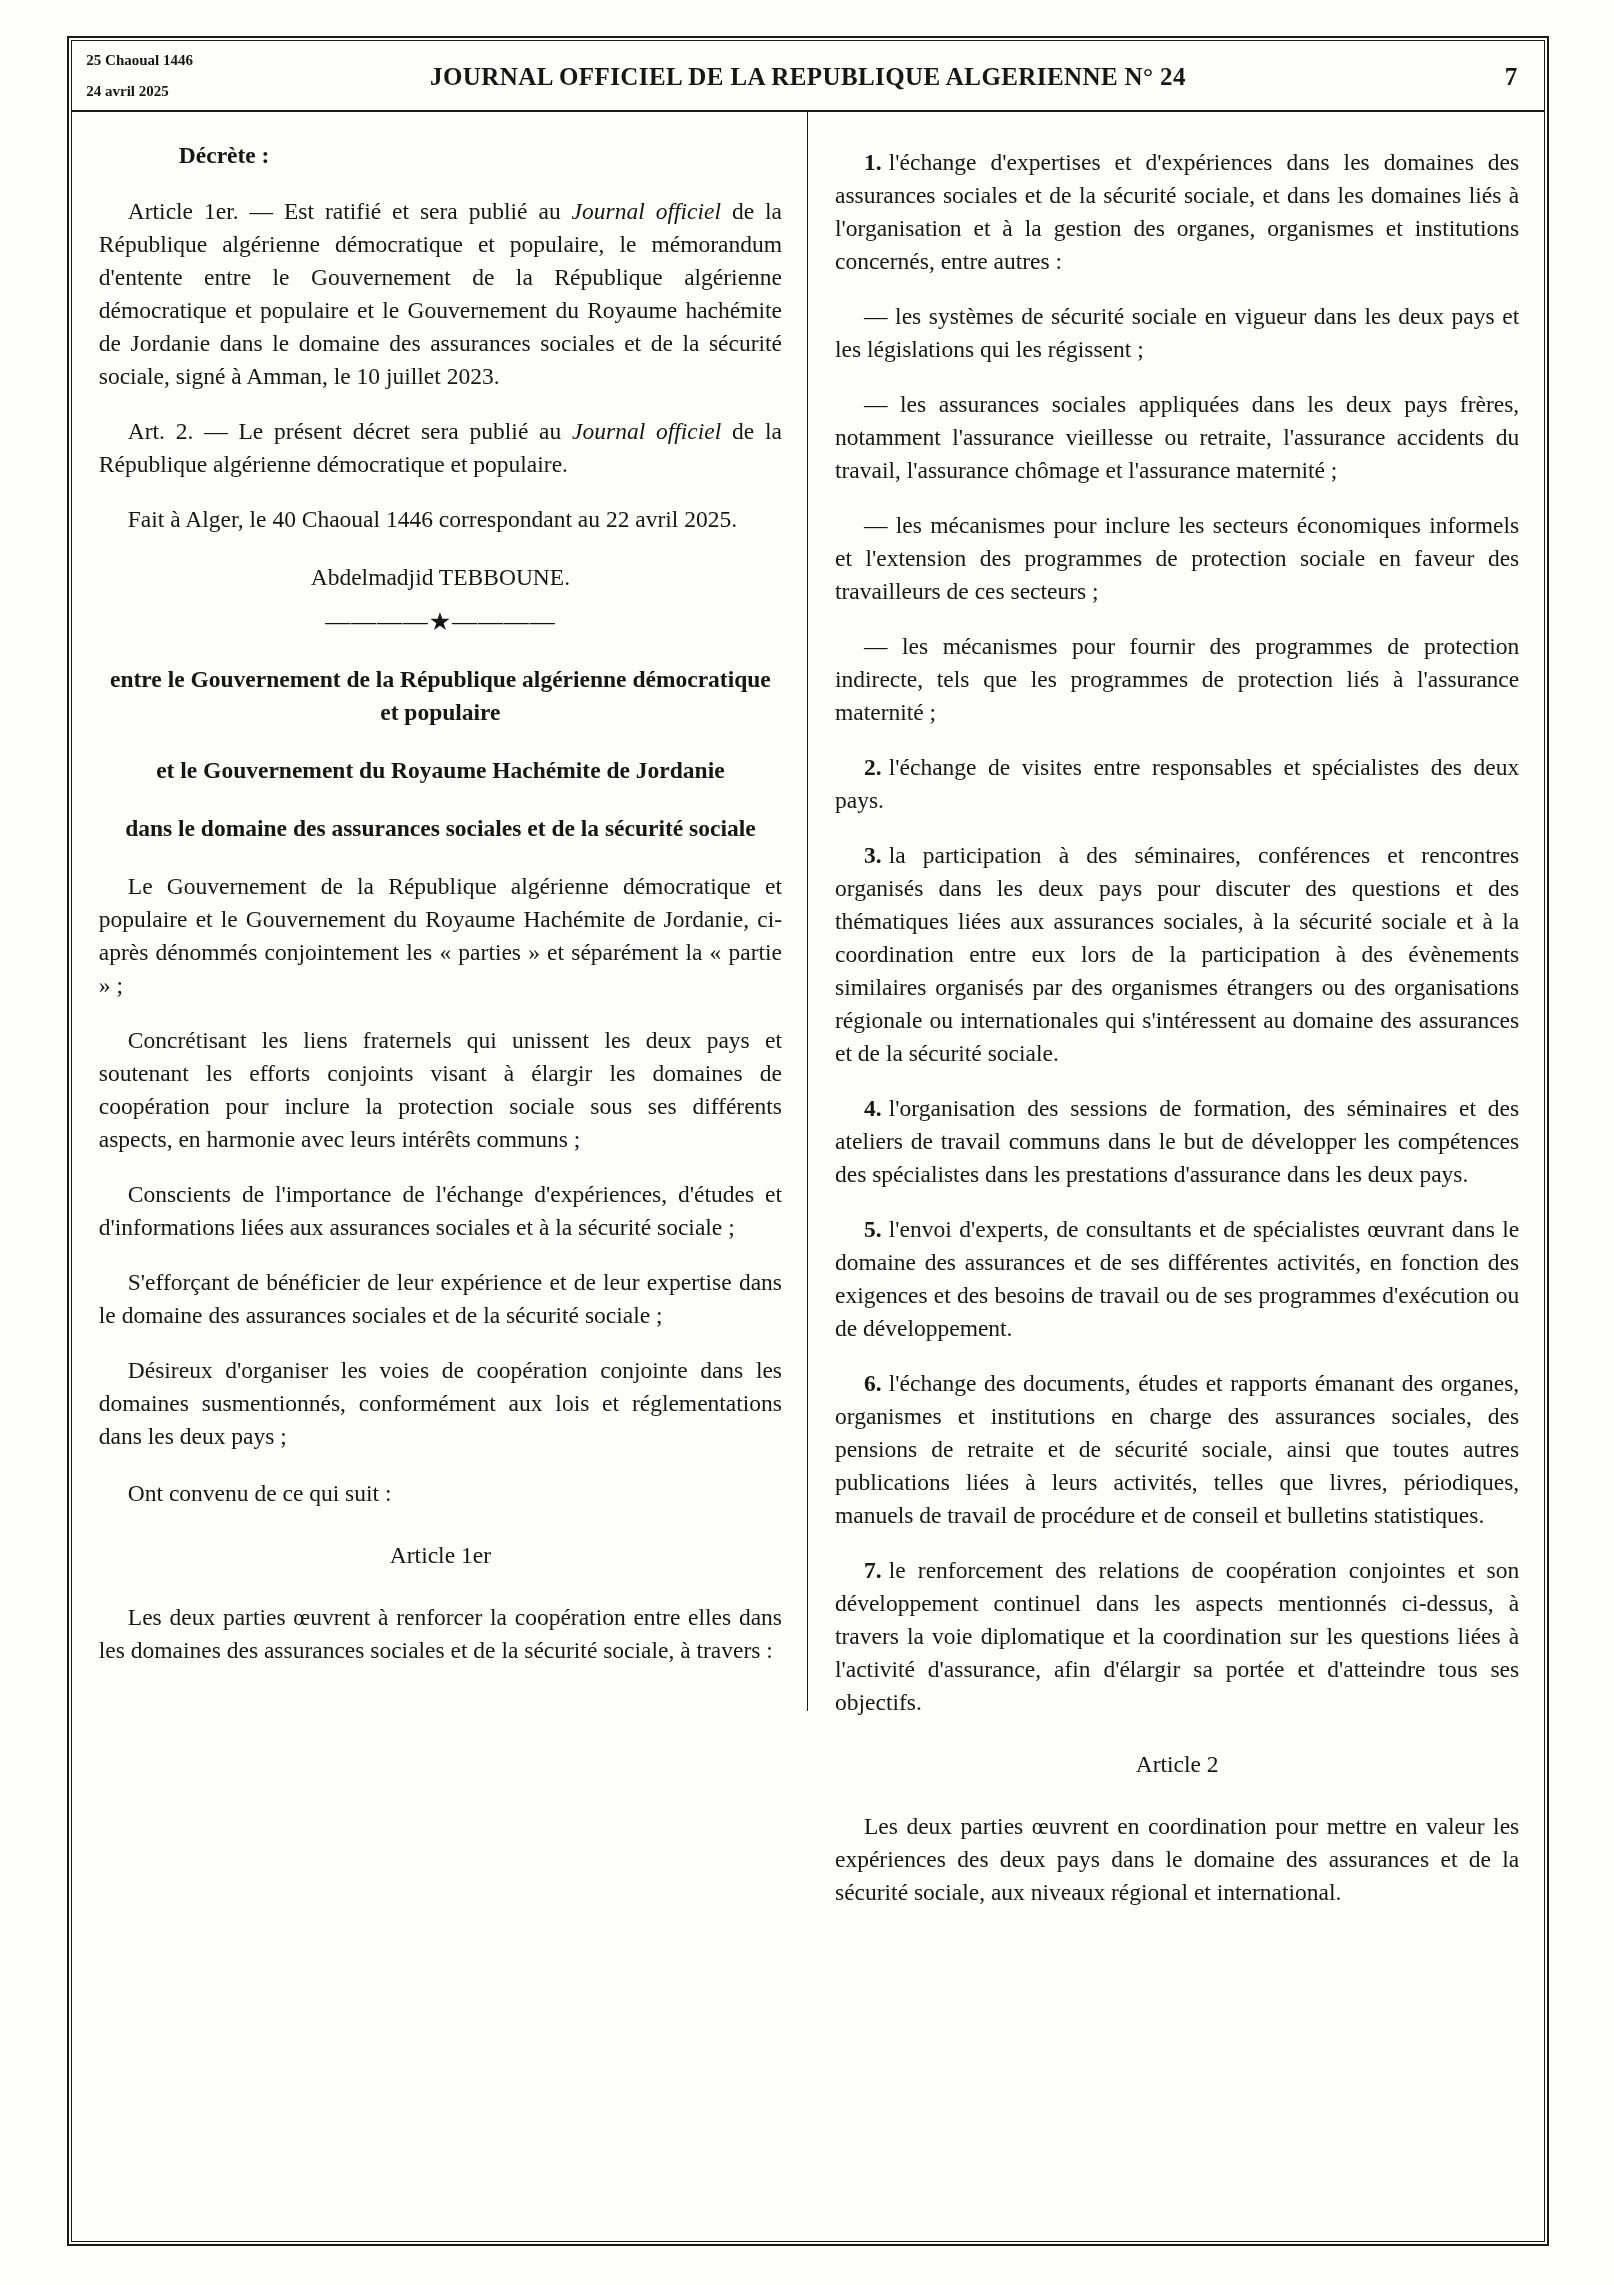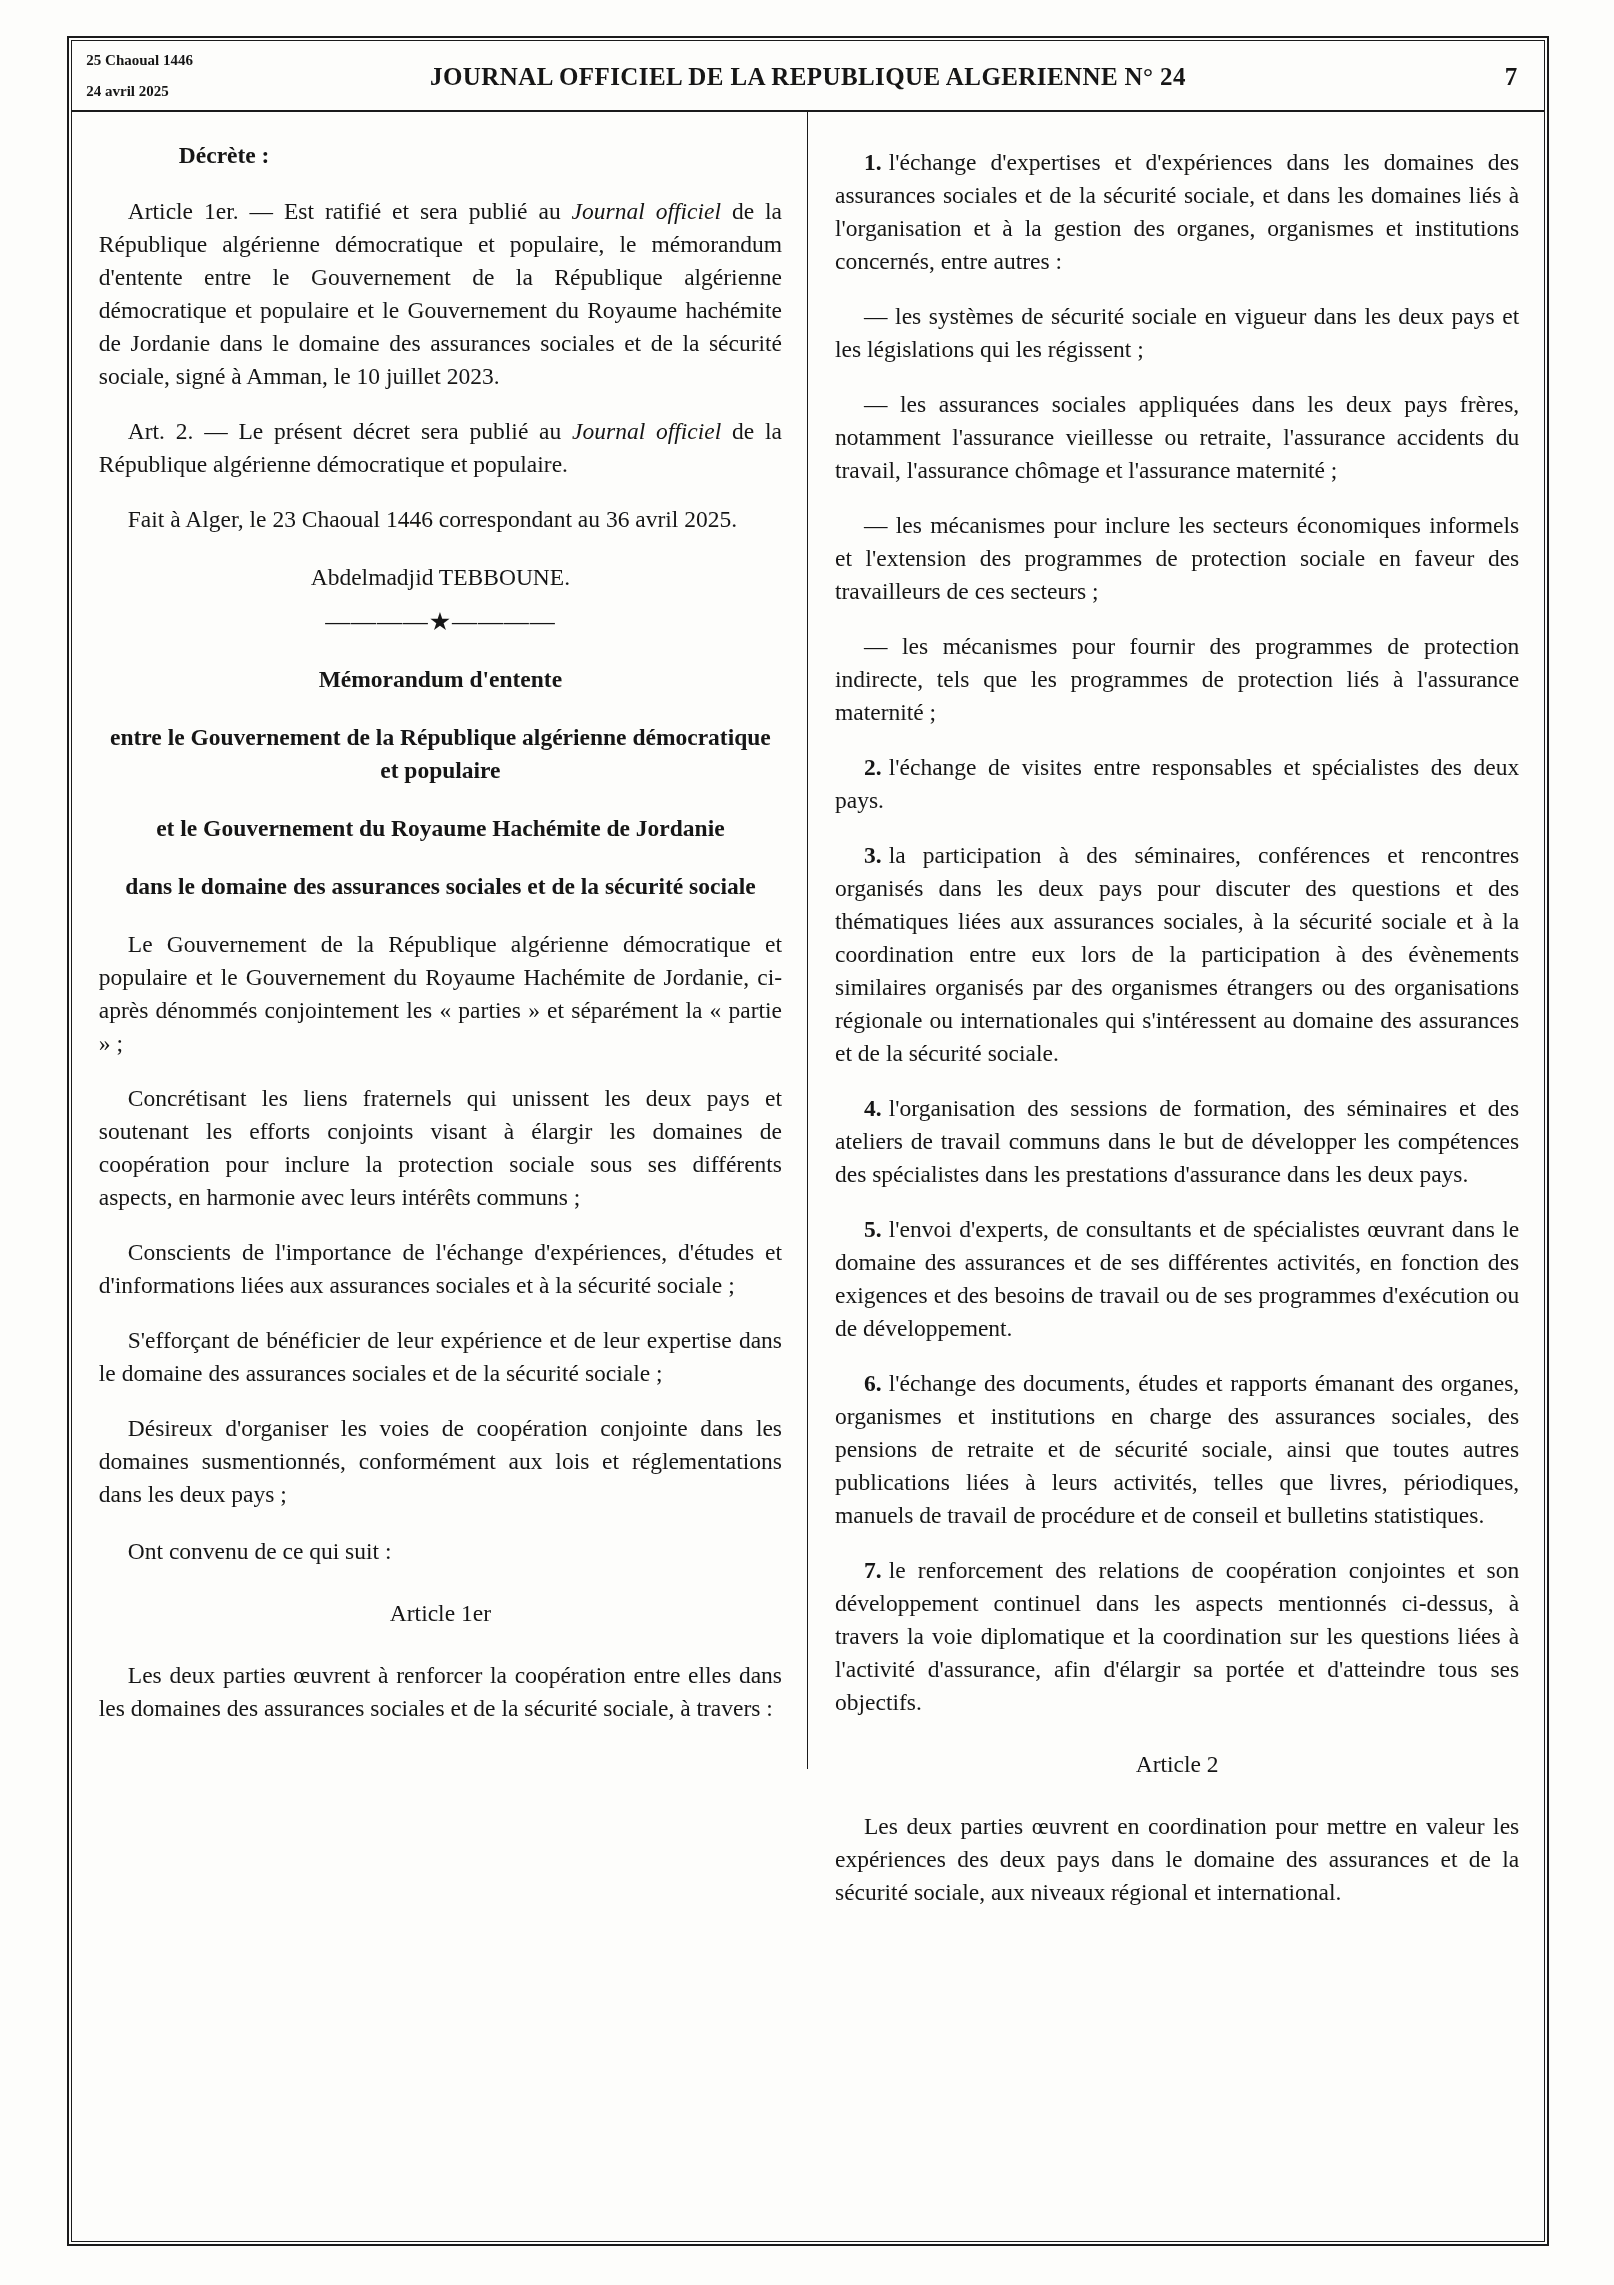--- a/index.html
+++ b/index.html
@@ -75,27 +75,26 @@
 
     <div class="body-area">
 
       <section class="col col-left">
         <p class="decree-heading">Décrète :</p>
 
         <p class="para"><span>Article 1er. — Est ratifié et sera publié au </span><i>Journal officiel</i><span> de la République algérienne démocratique et populaire, le mémorandum d'entente entre le Gouvernement de la République algérienne démocratique et populaire et le Gouvernement du Royaume hachémite de Jordanie dans le domaine des assurances sociales et de la sécurité sociale, signé à Amman, le 10 juillet 2023.</span></p>
 
         <p class="para"><span>Art. 2. — Le présent décret sera publié au </span><i>Journal officiel</i><span> de la République algérienne démocratique et populaire.</span></p>
 
-        <p class="para">Fait à Alger, le 23 Chaoual 1446 correspondant au 36 avril 2025.</p>
+        <p class="para">Fait à Alger, le 40 Chaoual 1446 correspondant au 22 avril 2025.</p>
 
         <p class="signature">Abdelmadjid TEBBOUNE.</p>
 
         <p class="separator">————★————</p>
 
-        <p class="memo-h">Mémorandum d'entente</p>
         <p class="memo-h">entre le Gouvernement de la République algérienne démocratique et populaire</p>
         <p class="memo-h">et le Gouvernement du Royaume Hachémite de Jordanie</p>
         <p class="memo-h">dans le domaine des assurances sociales et de la sécurité sociale</p>
 
         <p class="para">Le Gouvernement de la République algérienne démocratique et populaire et le Gouvernement du Royaume Hachémite de Jordanie, ci-après dénommés conjointement les « parties » et séparément la « partie » ;</p>
         <p class="para">Concrétisant les liens fraternels qui unissent les deux pays et soutenant les efforts conjoints visant à élargir les domaines de coopération pour inclure la protection sociale sous ses différents aspects, en harmonie avec leurs intérêts communs ;</p>
         <p class="para">Conscients de l'importance de l'échange d'expériences, d'études et d'informations liées aux assurances sociales et à la sécurité sociale ;</p>
         <p class="para">S'efforçant de bénéficier de leur expérience et de leur expertise dans le domaine des assurances sociales et de la sécurité sociale ;</p>
         <p class="para">Désireux d'organiser les voies de coopération conjointe dans les domaines susmentionnés, conformément aux lois et réglementations dans les deux pays ;</p>
 

